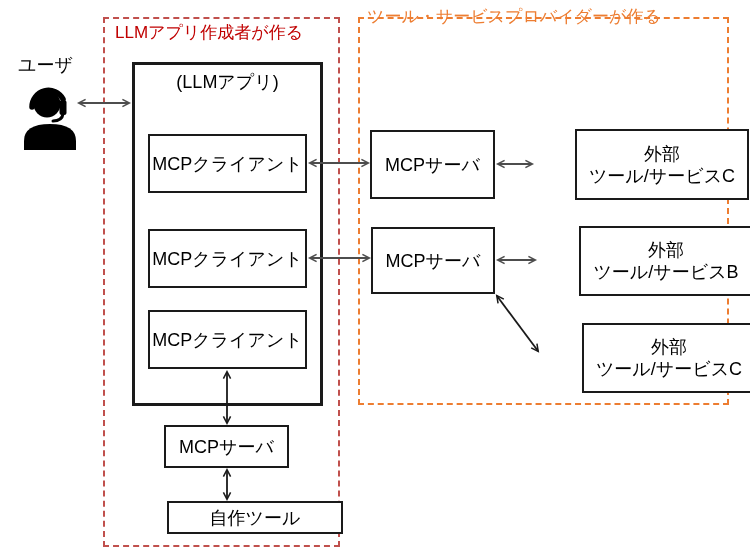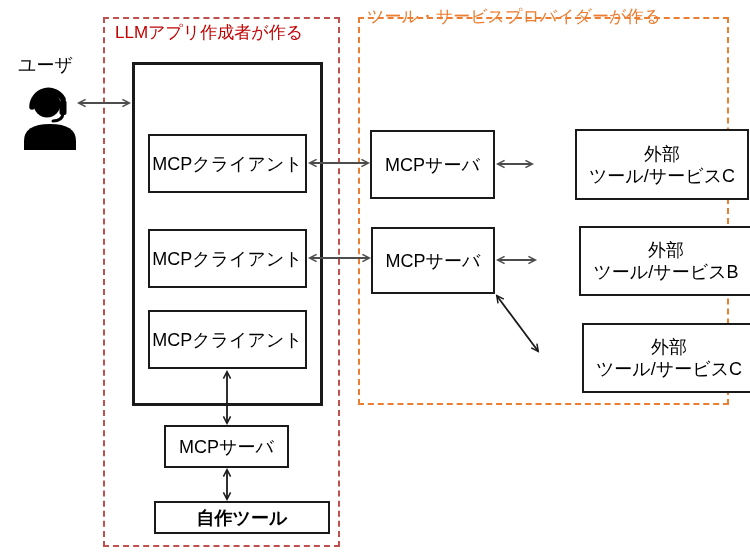--- a/index.html
+++ b/index.html
@@ -17,21 +17,21 @@
     position:absolute;background:#fff;border:2px solid var(--box_border,#1A1A1A);
     display:flex;align-items:center;justify-content:center;text-align:center;
     font-size:18px;line-height:22px;box-sizing:border-box;
   }
   .host{left:132px;top:62px;width:191px;height:344px;border-width:3px;
         align-items:flex-start;padding-top:6px;}
   .host-title span{display:block;}
   .client{left:148px;width:159px;height:59px;border-width:2px;}
   .c1{top:134px;} .c2{top:229px;} .c3{top:310px;}
   .local-server{left:164px;top:425px;width:125px;height:43px;}
-  .local-tool{left:154px;top:501px;width:176px;height:33px;font-weight:bold;}
+  .local-tool{left:167px;top:501px;width:176px;height:33px;}
   .remote-server-a{left:370px;top:130px;width:125px;height:69px;}
   .remote-server-b{left:371px;top:227px;width:124px;height:67px;}
   .ext{width:174px;height:70px;margin-left:41px;}
   .ext-a{left:534px;top:129px;height:71px;}
   .ext-b{left:538px;top:226px;}
   .ext-c{left:541px;top:323px;}
   .ext span{display:block;}
   .user-label{position:absolute;left:18px;top:53px;width:60px;font-size:18px;}
   .user-icon{position:absolute;left:22px;top:80px;}
   .arrows{position:absolute;left:0;top:0;width:750px;height:560px;pointer-events:none;z-index:5;}
@@ -52,20 +52,21 @@
   <svg class="user-icon" width="56" height="70" viewBox="0 0 56 70">
     <circle cx="25" cy="24" r="13.5" fill="#000"></circle>
     <path d="M 10,27 A 16.5,16.5 0 0 1 41,19" fill="none" stroke="#000" stroke-width="5.5" stroke-linecap="round"></path>
     <rect x="37.5" y="20" width="7" height="15" rx="2.5" fill="#000"></rect>
     <path d="M 41,34 Q 40,41 31,41" fill="none" stroke="#000" stroke-width="3" stroke-linecap="round"></path>
     <path d="M 2,70 L 2,61 Q 2,44 28,44 Q 54,44 54,61 L 54,70 Z" fill="#000"></path>
   </svg>
 
   <div class="box host">
     <div class="host-title">
+      <span>(LLMアプリ)</span>
     </div>
   </div>
   <div class="box client c1">MCPクライアント</div>
   <div class="box client c2">MCPクライアント</div>
   <div class="box client c3">MCPクライアント</div>
 
   <div class="box local-server">MCPサーバ</div>
   <div class="box local-tool">自作ツール</div>
 
   <div class="box remote-server-a">MCPサーバ</div>

